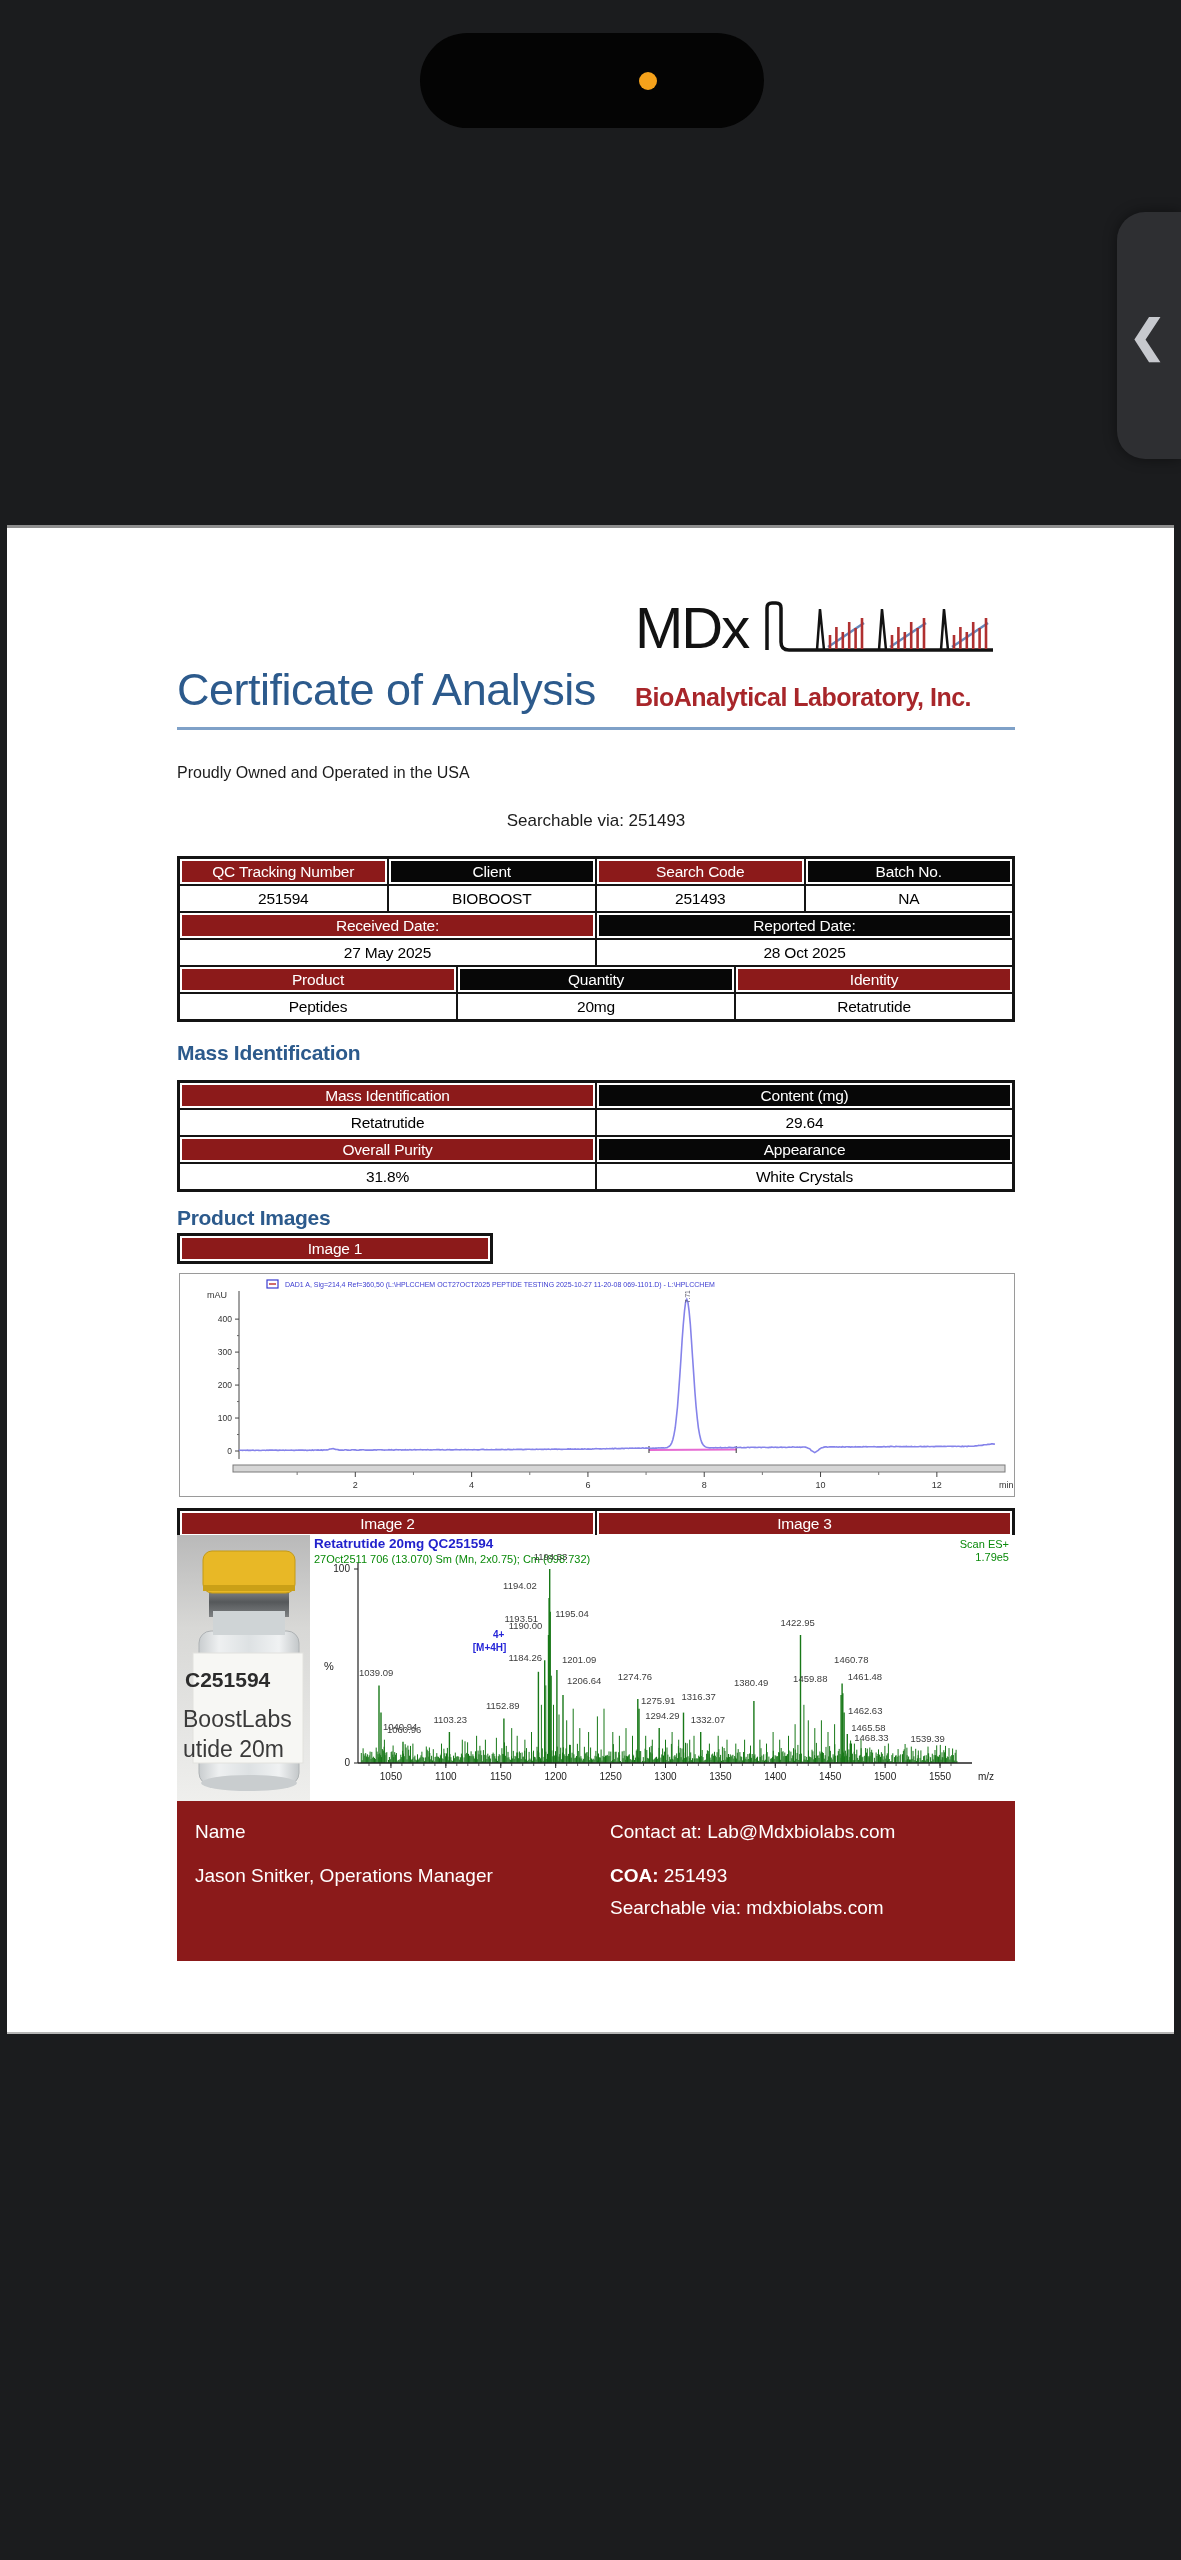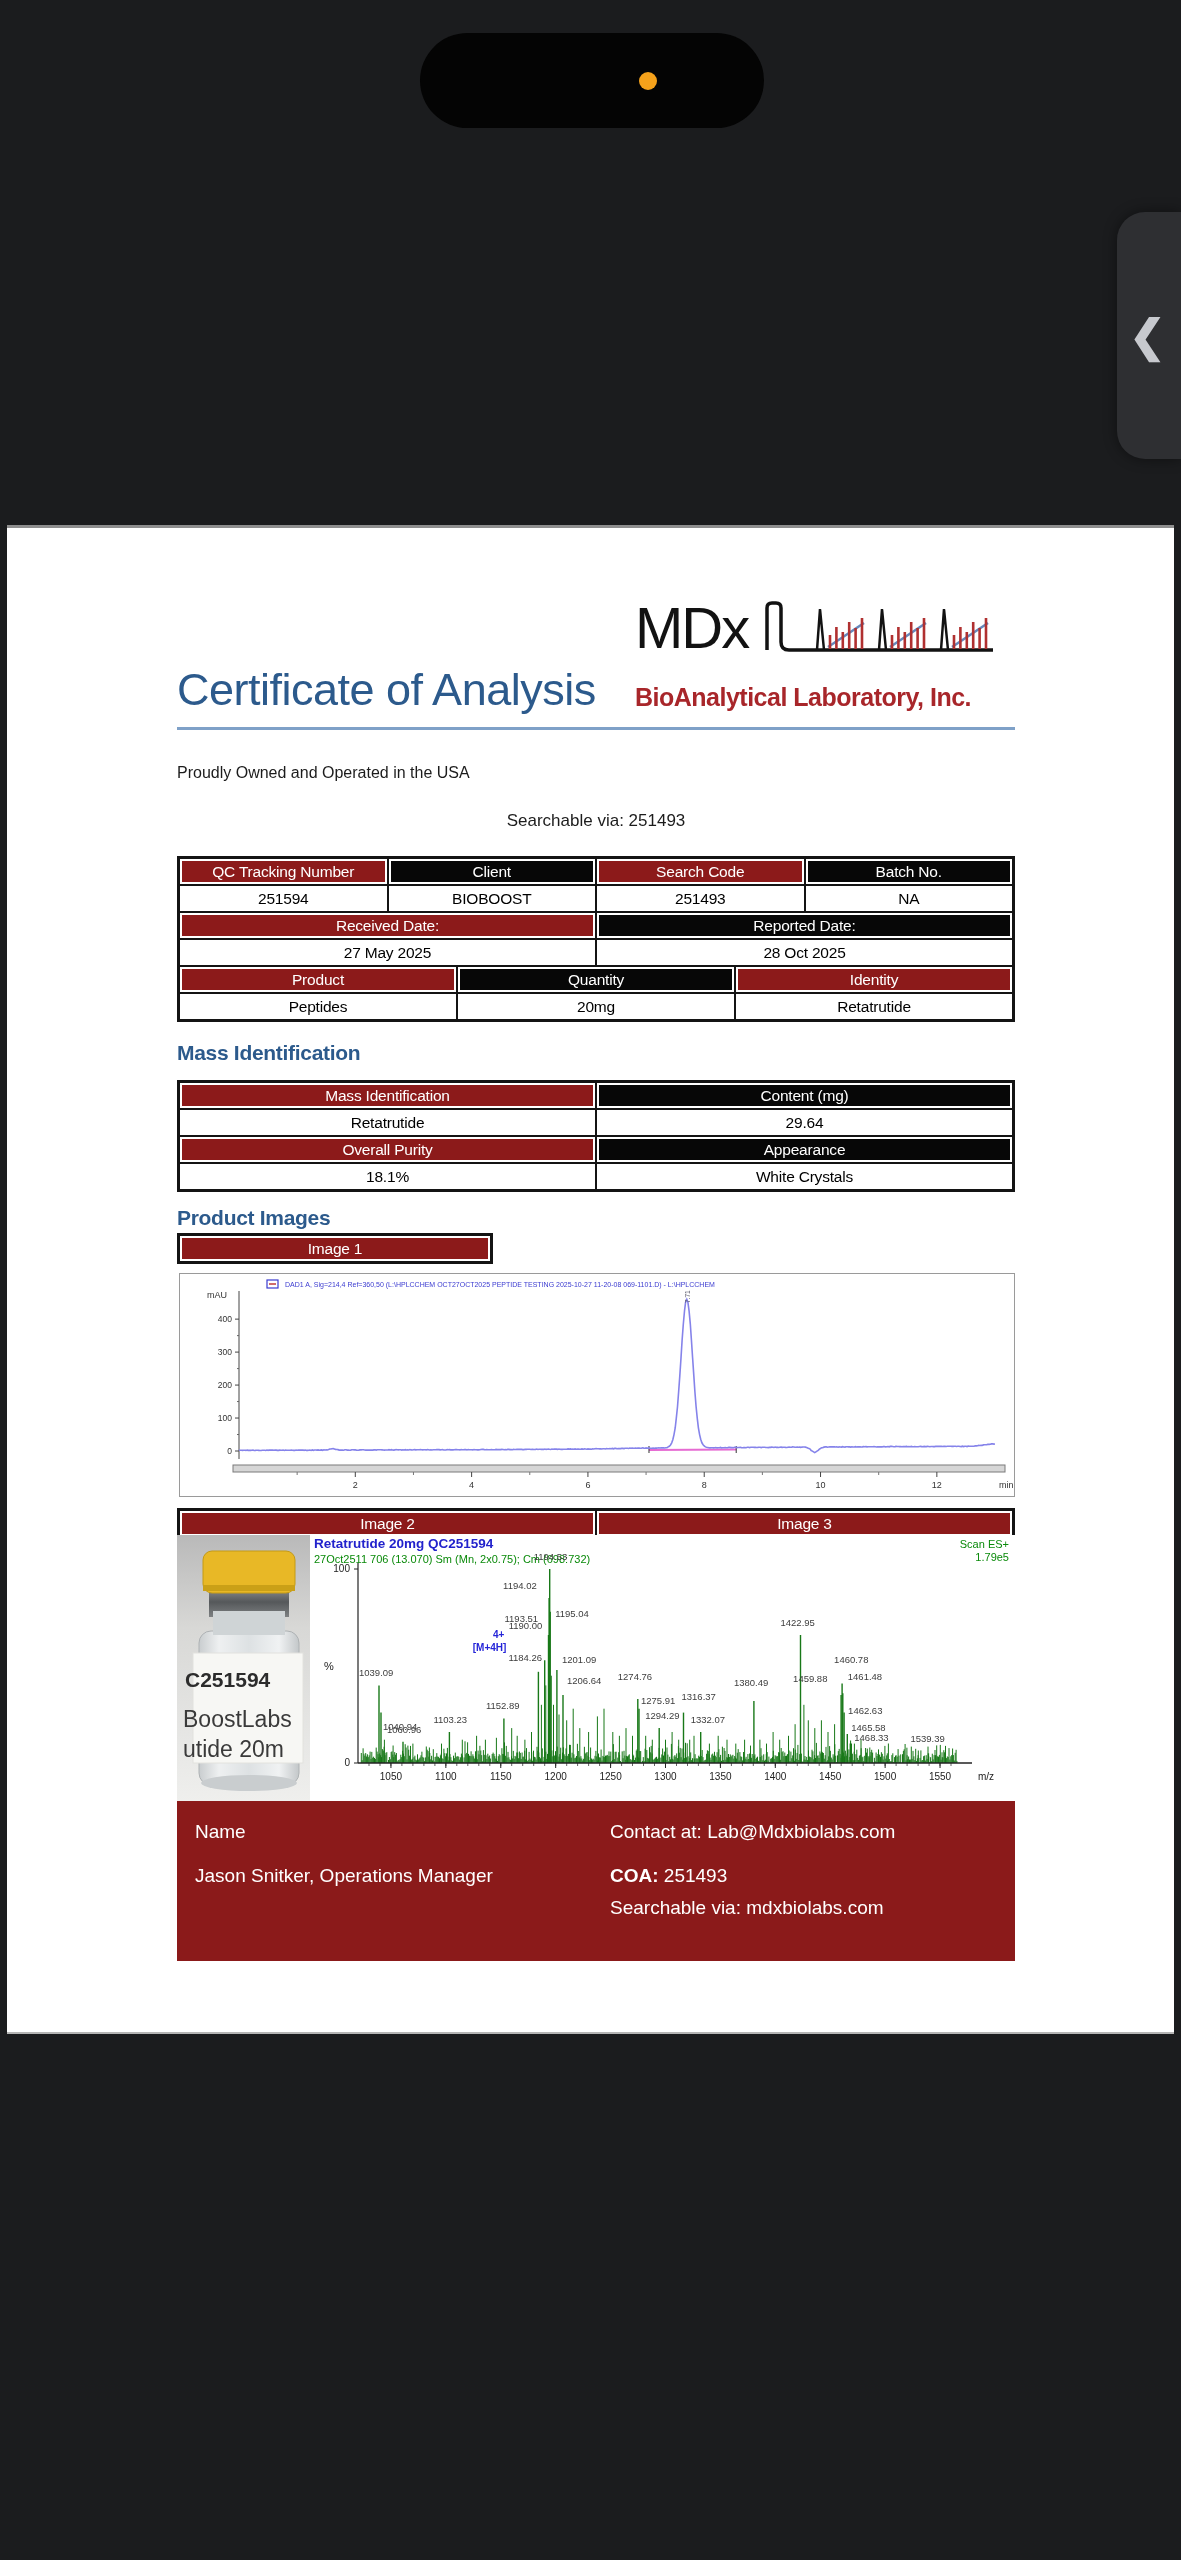--- a/index.html
+++ b/index.html
@@ -144,21 +144,21 @@
       </div>
       <div class="row c2">
         <div class="cell val">Retatrutide</div>
         <div class="cell val">29.64</div>
       </div>
       <div class="row c2">
         <div class="cell hred">Overall Purity</div>
         <div class="cell hblk">Appearance</div>
       </div>
       <div class="row c2">
-        <div class="cell val">18.1%</div>
+        <div class="cell val">31.8%</div>
         <div class="cell val">White Crystals</div>
       </div>
     </div>
 
     <div class="abs sec-h" style="left:170px;top:678px">Product Images</div>
 
     <div class="abs tbl img1bar">
       <div class="row" style="grid-template-columns:1fr">
         <div class="cell hred">Image 1</div>
       </div>

